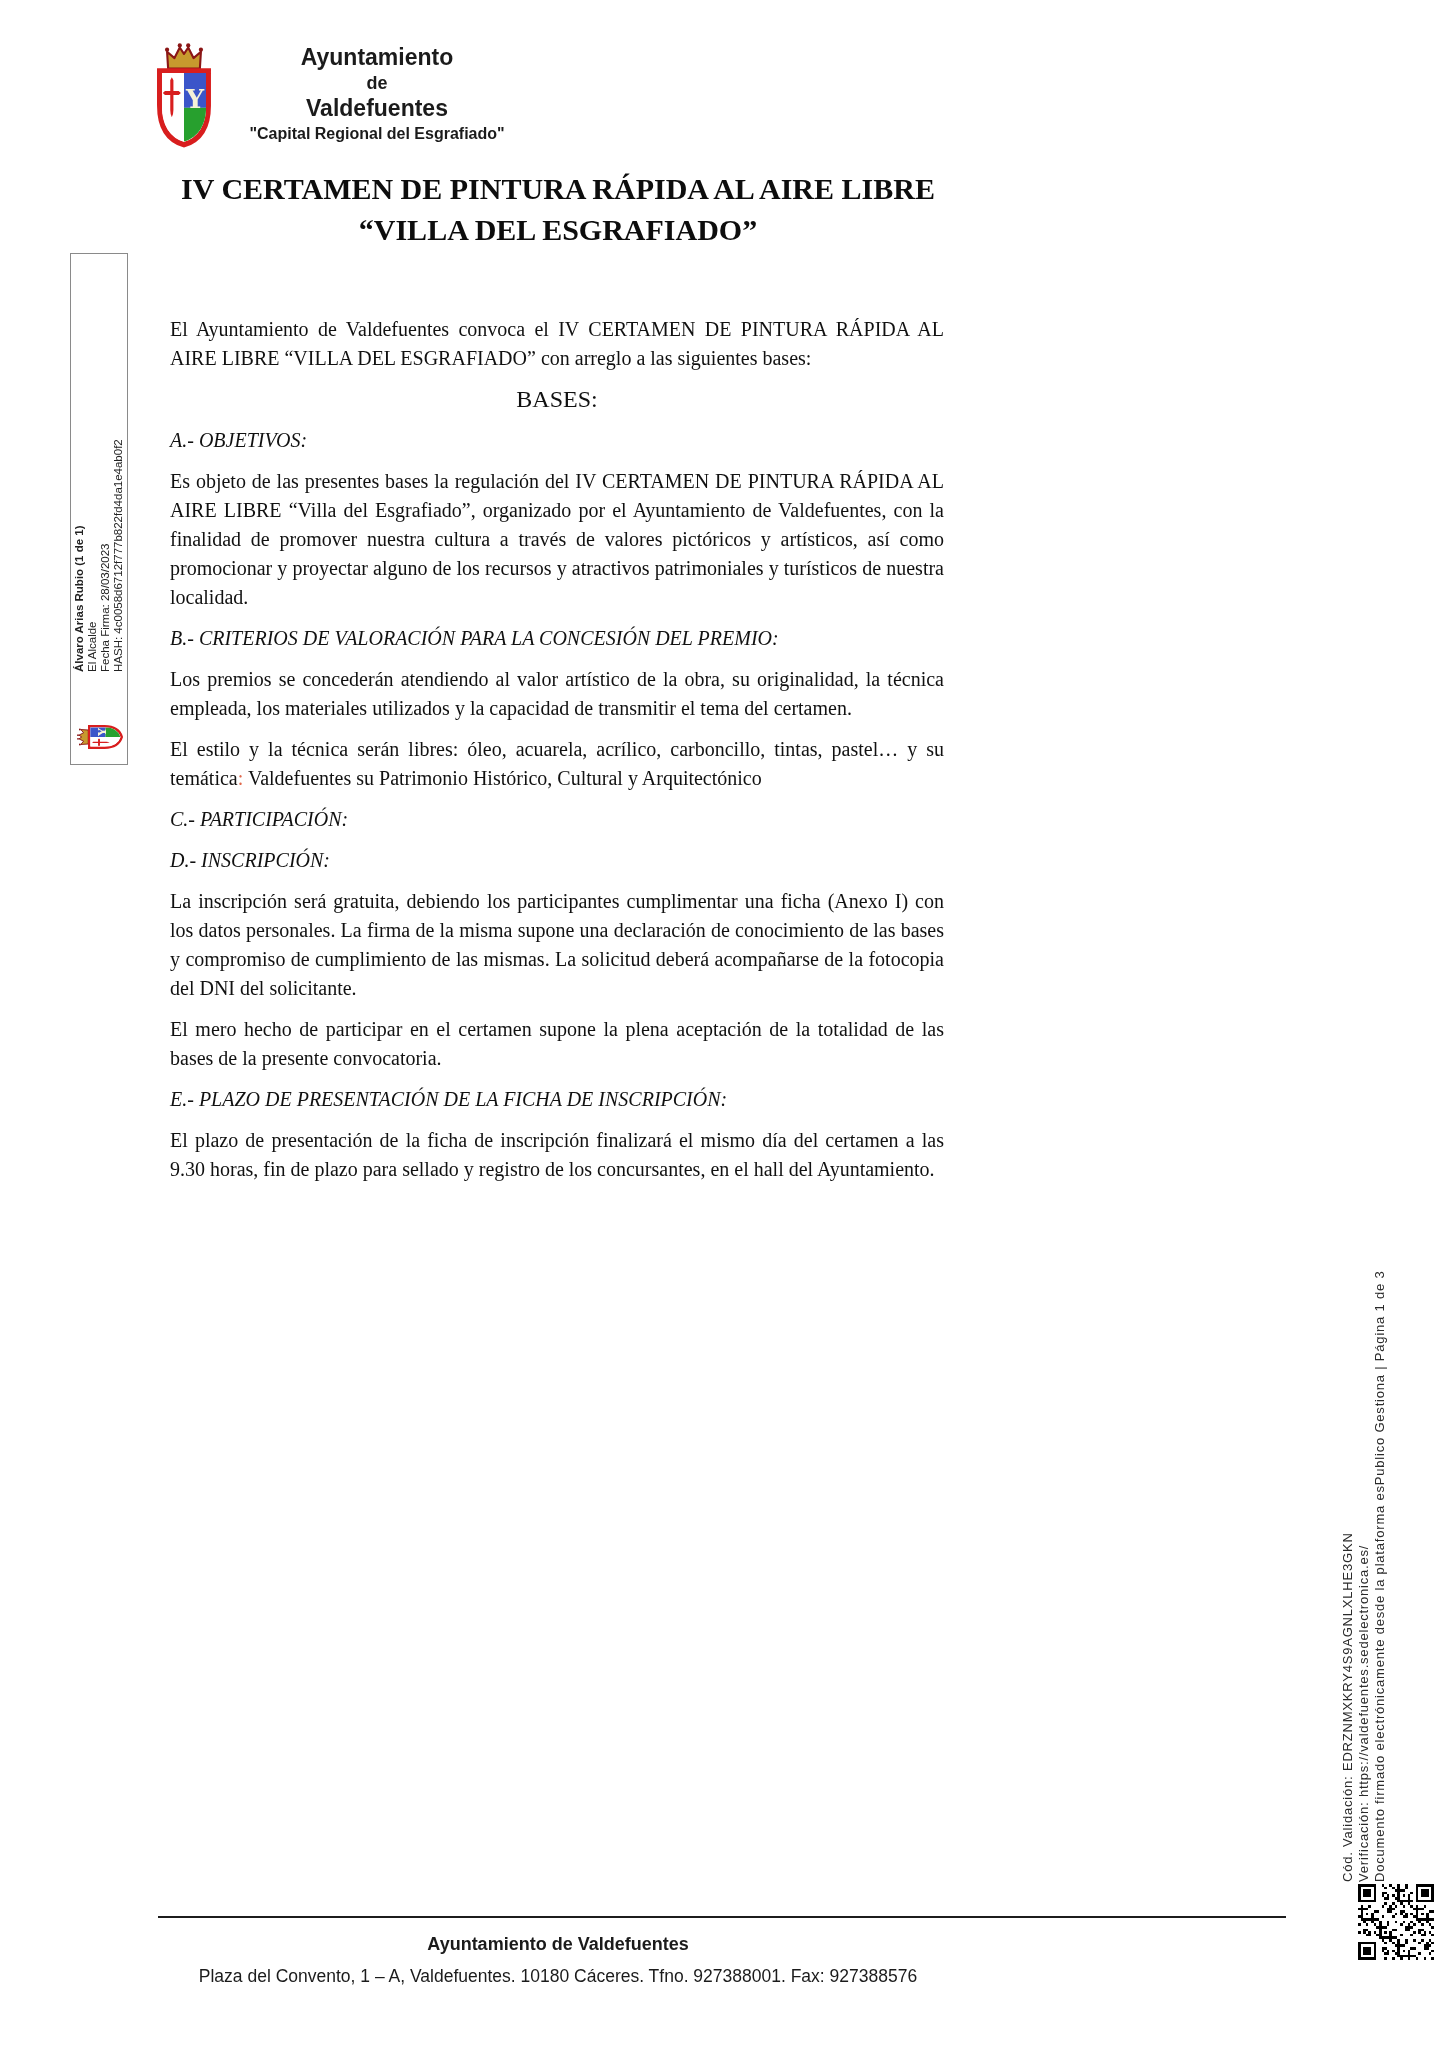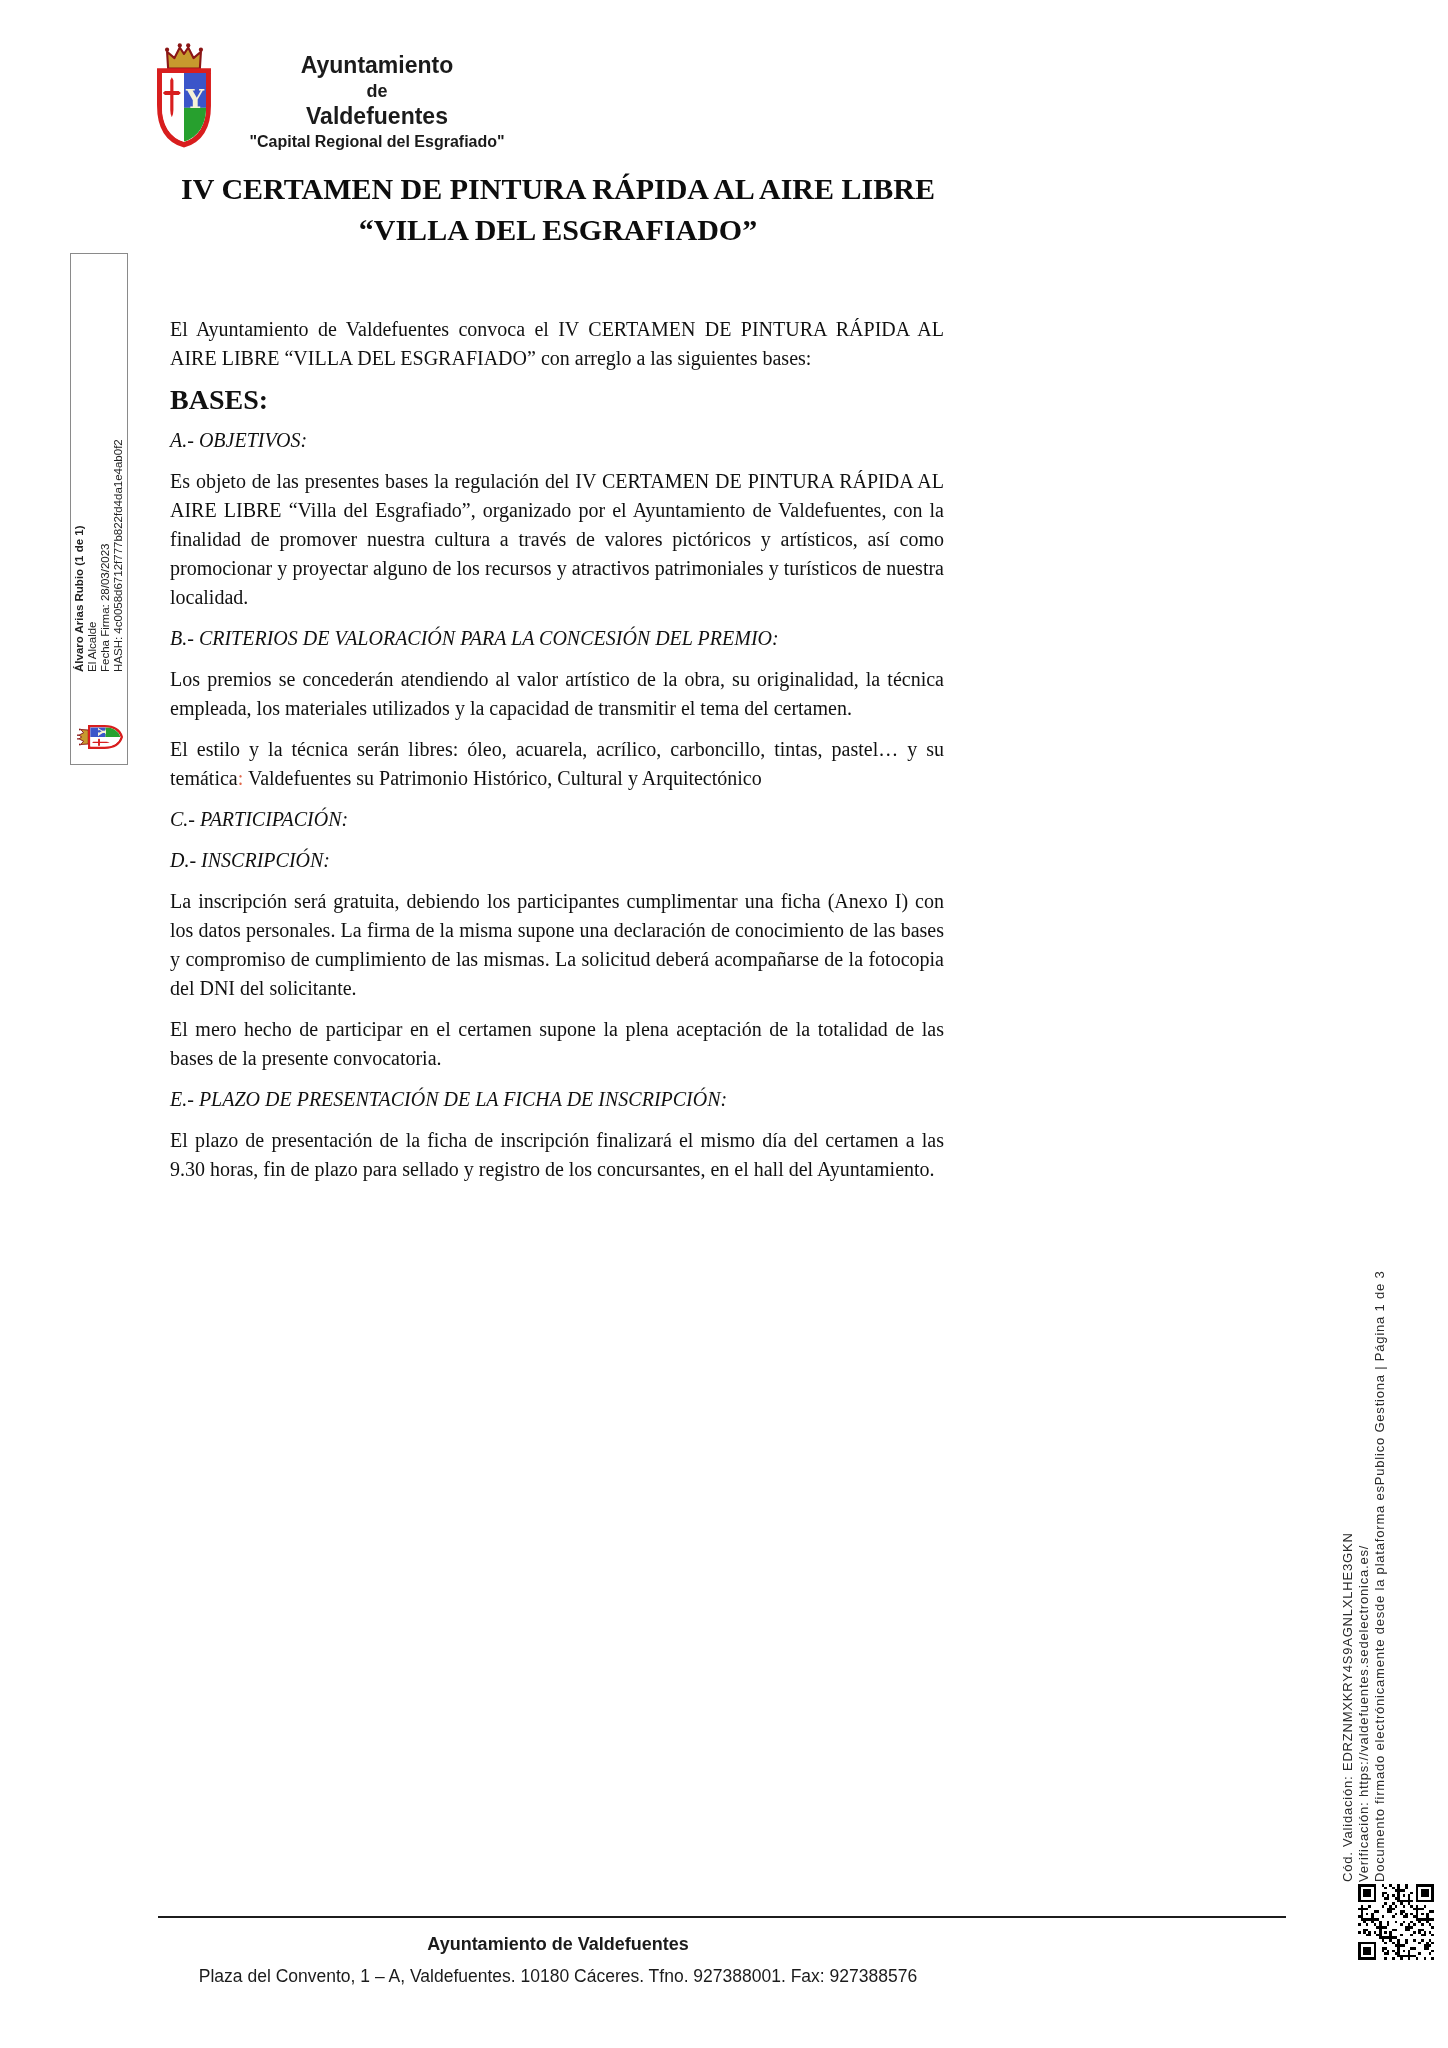--- a/index.html
+++ b/index.html
@@ -4,21 +4,21 @@
 <style>
   html,body{margin:0;padding:0;background:#ffffff;}
   #page{position:relative;width:1448px;height:2048px;background:#ffffff;overflow:hidden;
         font-family:"Liberation Serif",serif;color:#111;}
 
   
   .logo-block{position:absolute;left:152px;top:38px;display:flex;align-items:flex-start;}
   .shield-big{width:64px;height:110px;}
   .org-text{margin-left:26px;width:270px;text-align:center;
             font-family:"Liberation Sans",sans-serif;font-weight:bold;color:#1b1b1b;}
-  .org-l1{font-size:23px;line-height:27px;margin-top:14px;}
+  .org-l1{font-size:23px;line-height:27px;margin-top:6px;}
   .org-l2{font-size:18px;line-height:24px;}
   .org-l3{font-size:23px;line-height:27px;}
   .org-tag{font-size:16px;line-height:22px;margin-top:1px;}
 
   
   .doc-title{position:absolute;left:158px;top:168px;width:800px;text-align:center;
              font-weight:bold;font-size:30px;line-height:41px;color:#0d0d0d;}
 
   
   .sig-box{position:absolute;left:70px;top:253px;width:58px;height:512px;
@@ -29,21 +29,21 @@
             color:#222;white-space:nowrap;}
   .sig-text .b{font-weight:bold;}
   .mini-wrap{position:absolute;left:2px;bottom:8px;width:52px;height:34px;overflow:visible;}
   .mini-wrap svg{position:absolute;left:12px;top:-10px;width:28px;height:50px;
                  transform:rotate(-90deg);transform-origin:50% 50%;}
 
   
   .body-col{position:absolute;left:158px;top:303px;width:798px;
             font-size:20px;line-height:29px;text-align:justify;}
   .body-col p{margin:12px;}
-  .bases{ font-weight:bold;font-size:28px;margin-top:20px;}
+  .bases{ text-align:center;font-weight:normal;font-size:24px;margin-top:20px;}
   .sec-h{margin-top:22px;text-align:left;font-style:italic;}
   .para2{margin-top:28px;}
   .accent{color:#e0684b;}
 
   
   .right-margin{position:absolute;left:1340px;top:1122px;width:66px;height:760px;
                 writing-mode:vertical-rl;transform:rotate(180deg);
                 font-family:"Liberation Sans",sans-serif;font-size:13px;line-height:16px;
                 letter-spacing:0.8px;color:#2a2a2a;white-space:nowrap;}
 

